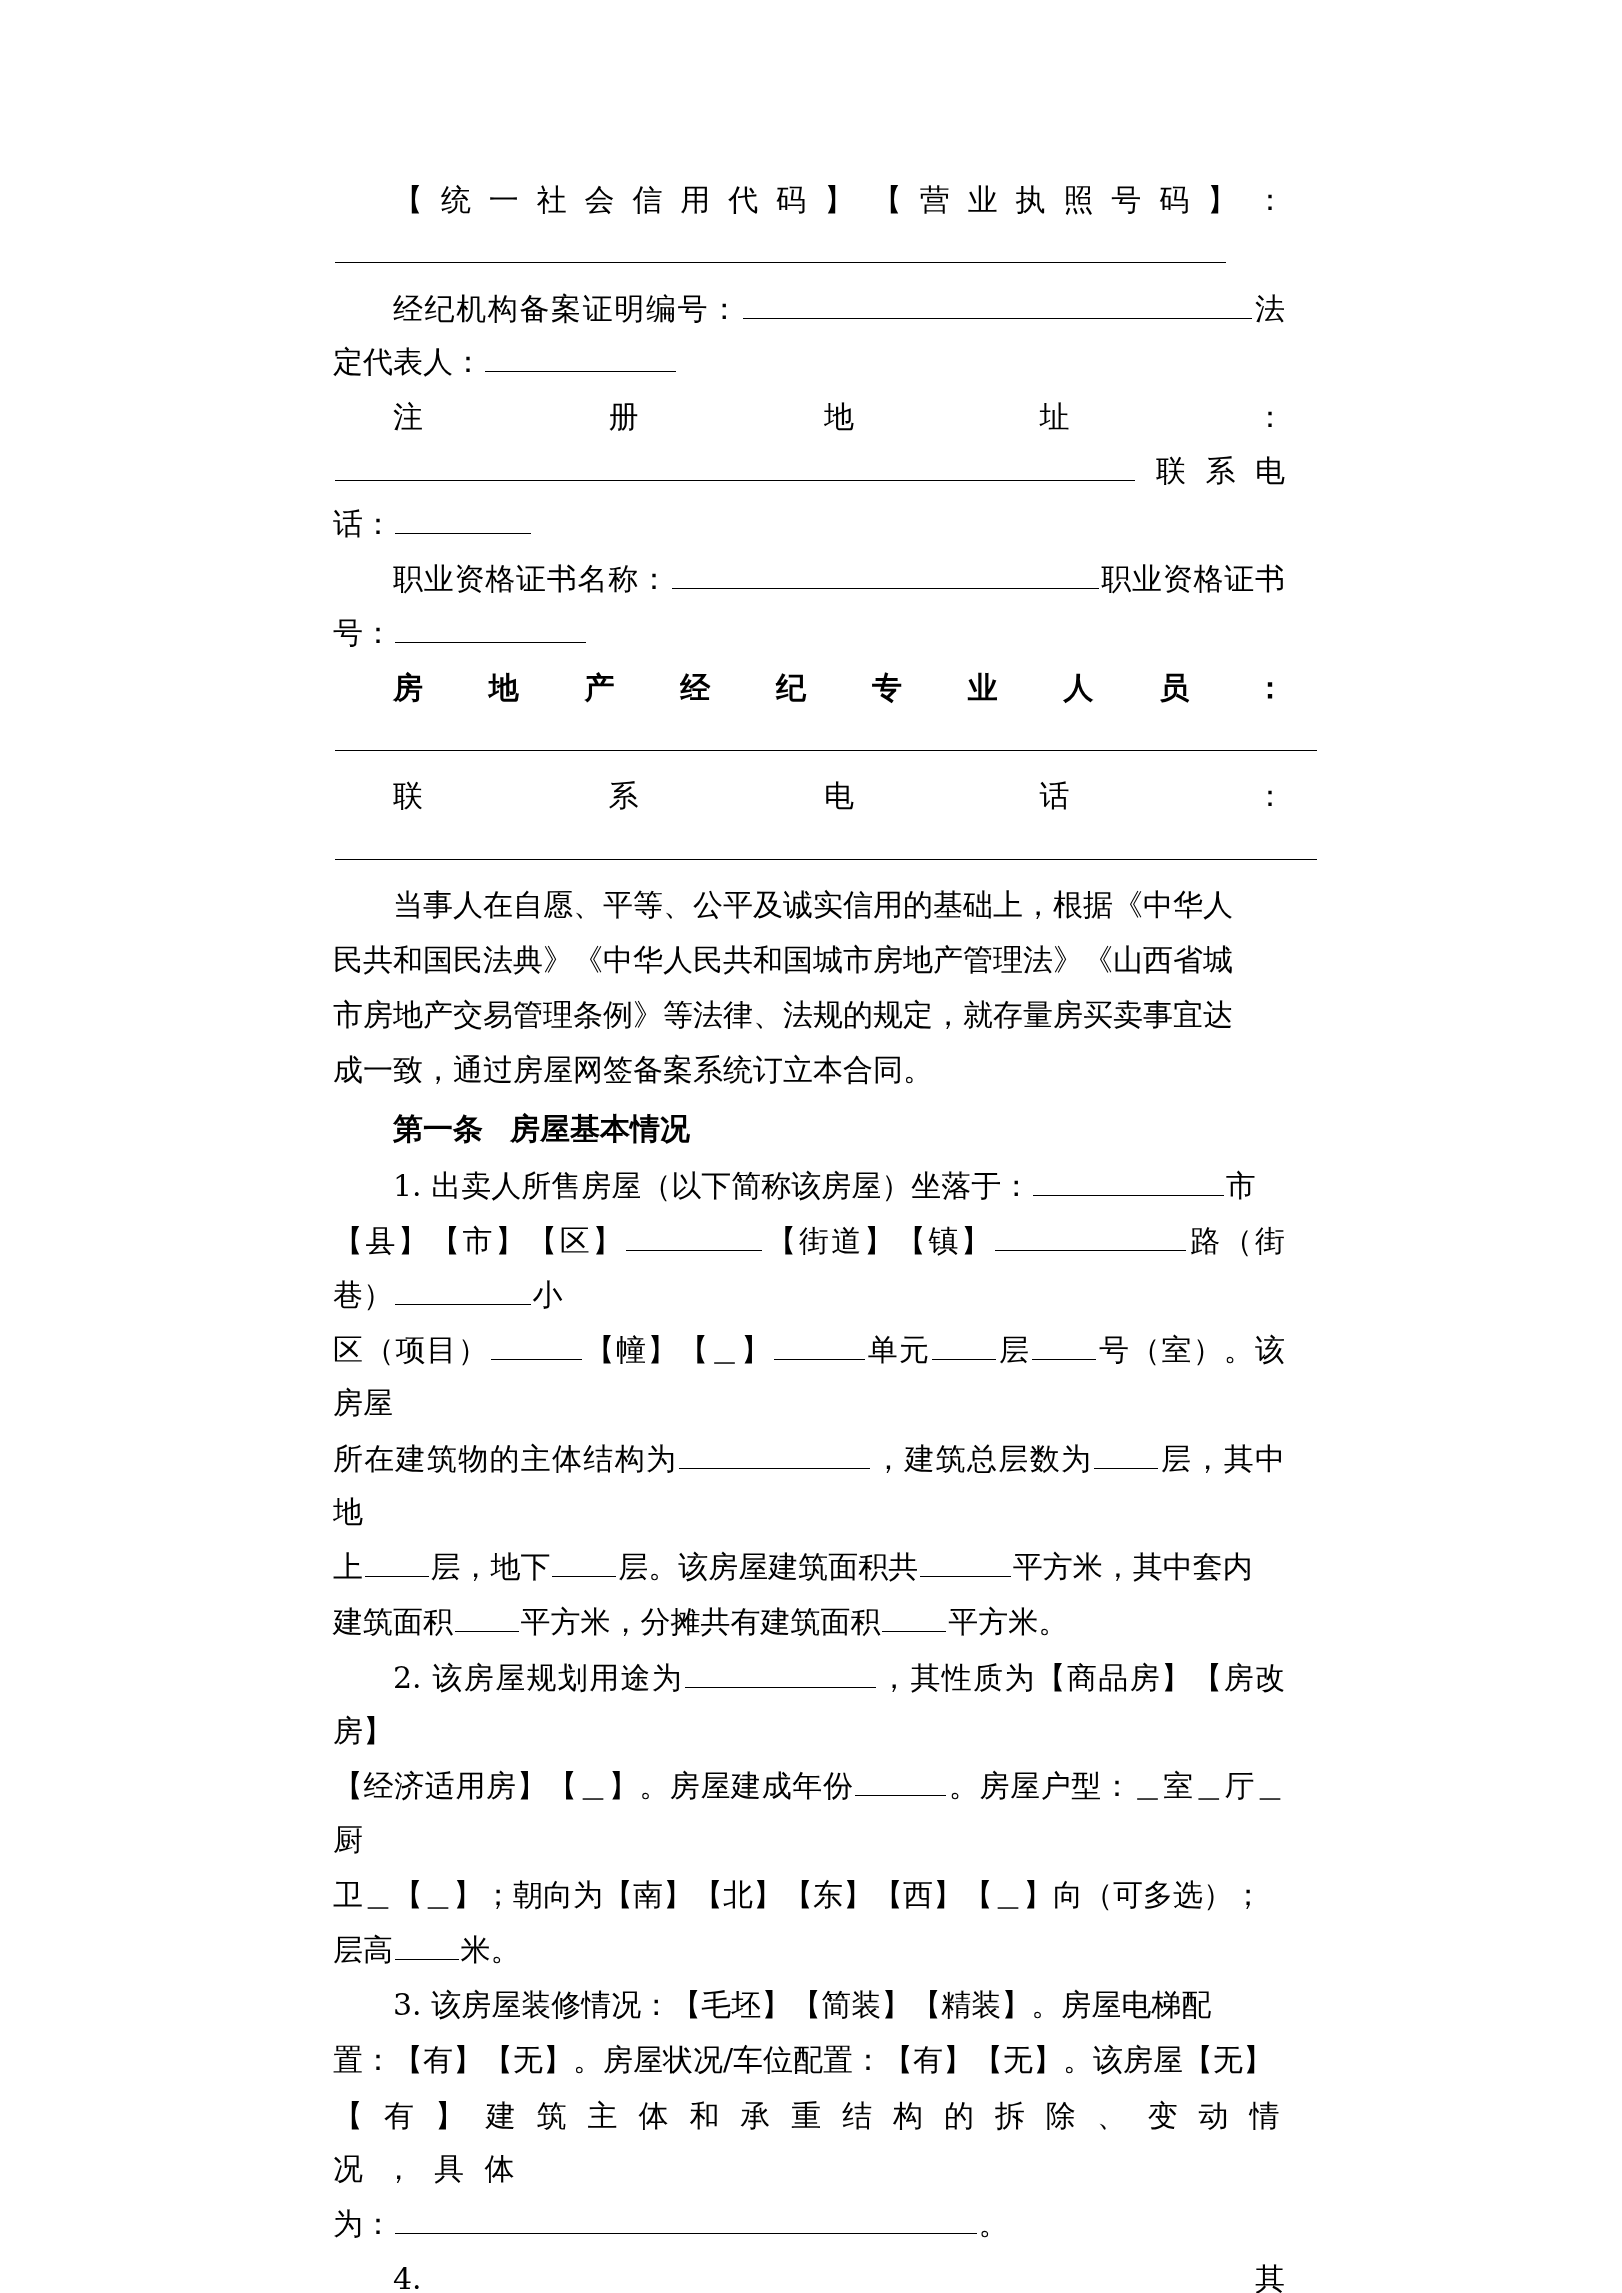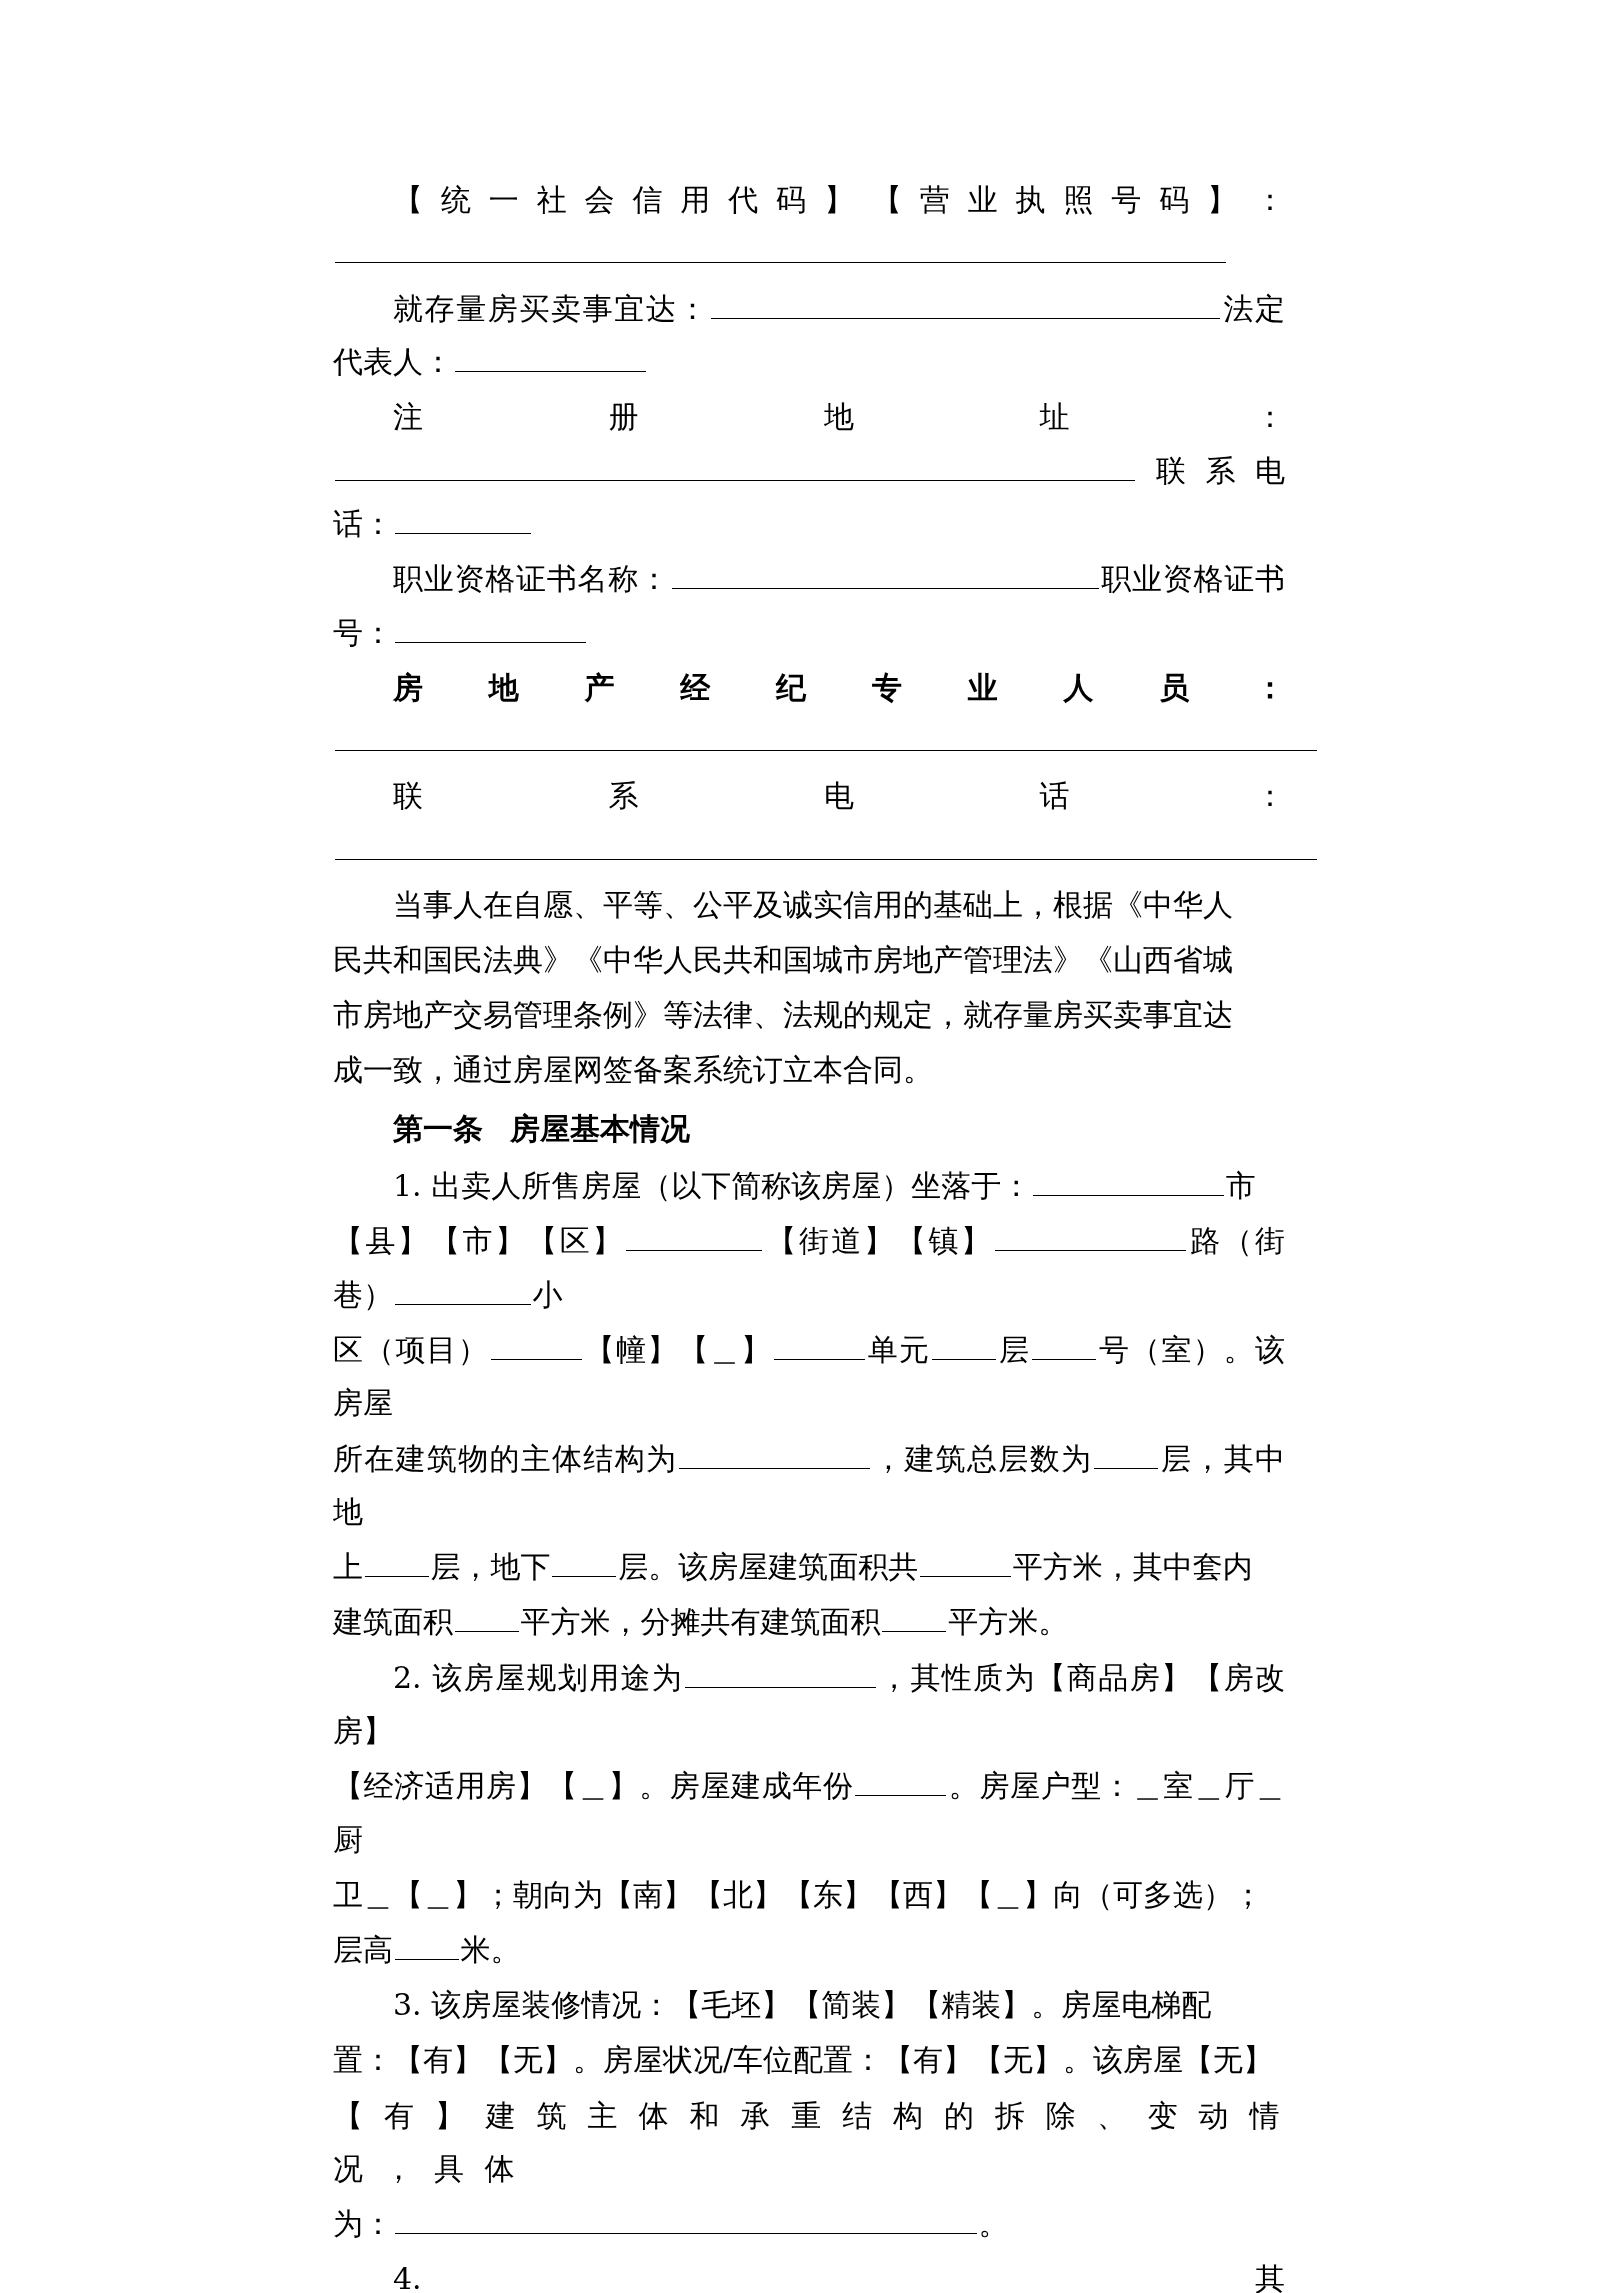--- a/index.html
+++ b/index.html
@@ -83,21 +83,21 @@
 <body>
 
 <div class="page">
   <div class="doc-body">
 
     <p class="indent-para">
       <span>【统一社会信用代码】【营业执照号码】：</span><span class="ul u-8xl"></span>
     </p>
 
     <p class="indent-para">
-      <span>就存量房买卖事宜达：</span><span class="ul u-4xl"></span><span>法定代表人：</span><span class="ul u-lg"></span>
+      <span>经纪机构备案证明编号：</span><span class="ul u-4xl"></span><span>法定代表人：</span><span class="ul u-lg"></span>
     </p>
 
     <p class="indent-para">
       <span>注册地址：</span><span class="ul u-7xl"></span><span>联系电话：</span><span class="ul u-md"></span>
     </p>
 
     <p class="indent-para">
       <span>职业资格证书名称：</span><span class="ul u-3xl"></span><span>职业资格证书号：</span><span class="ul u-lg"></span>
     </p>
 

